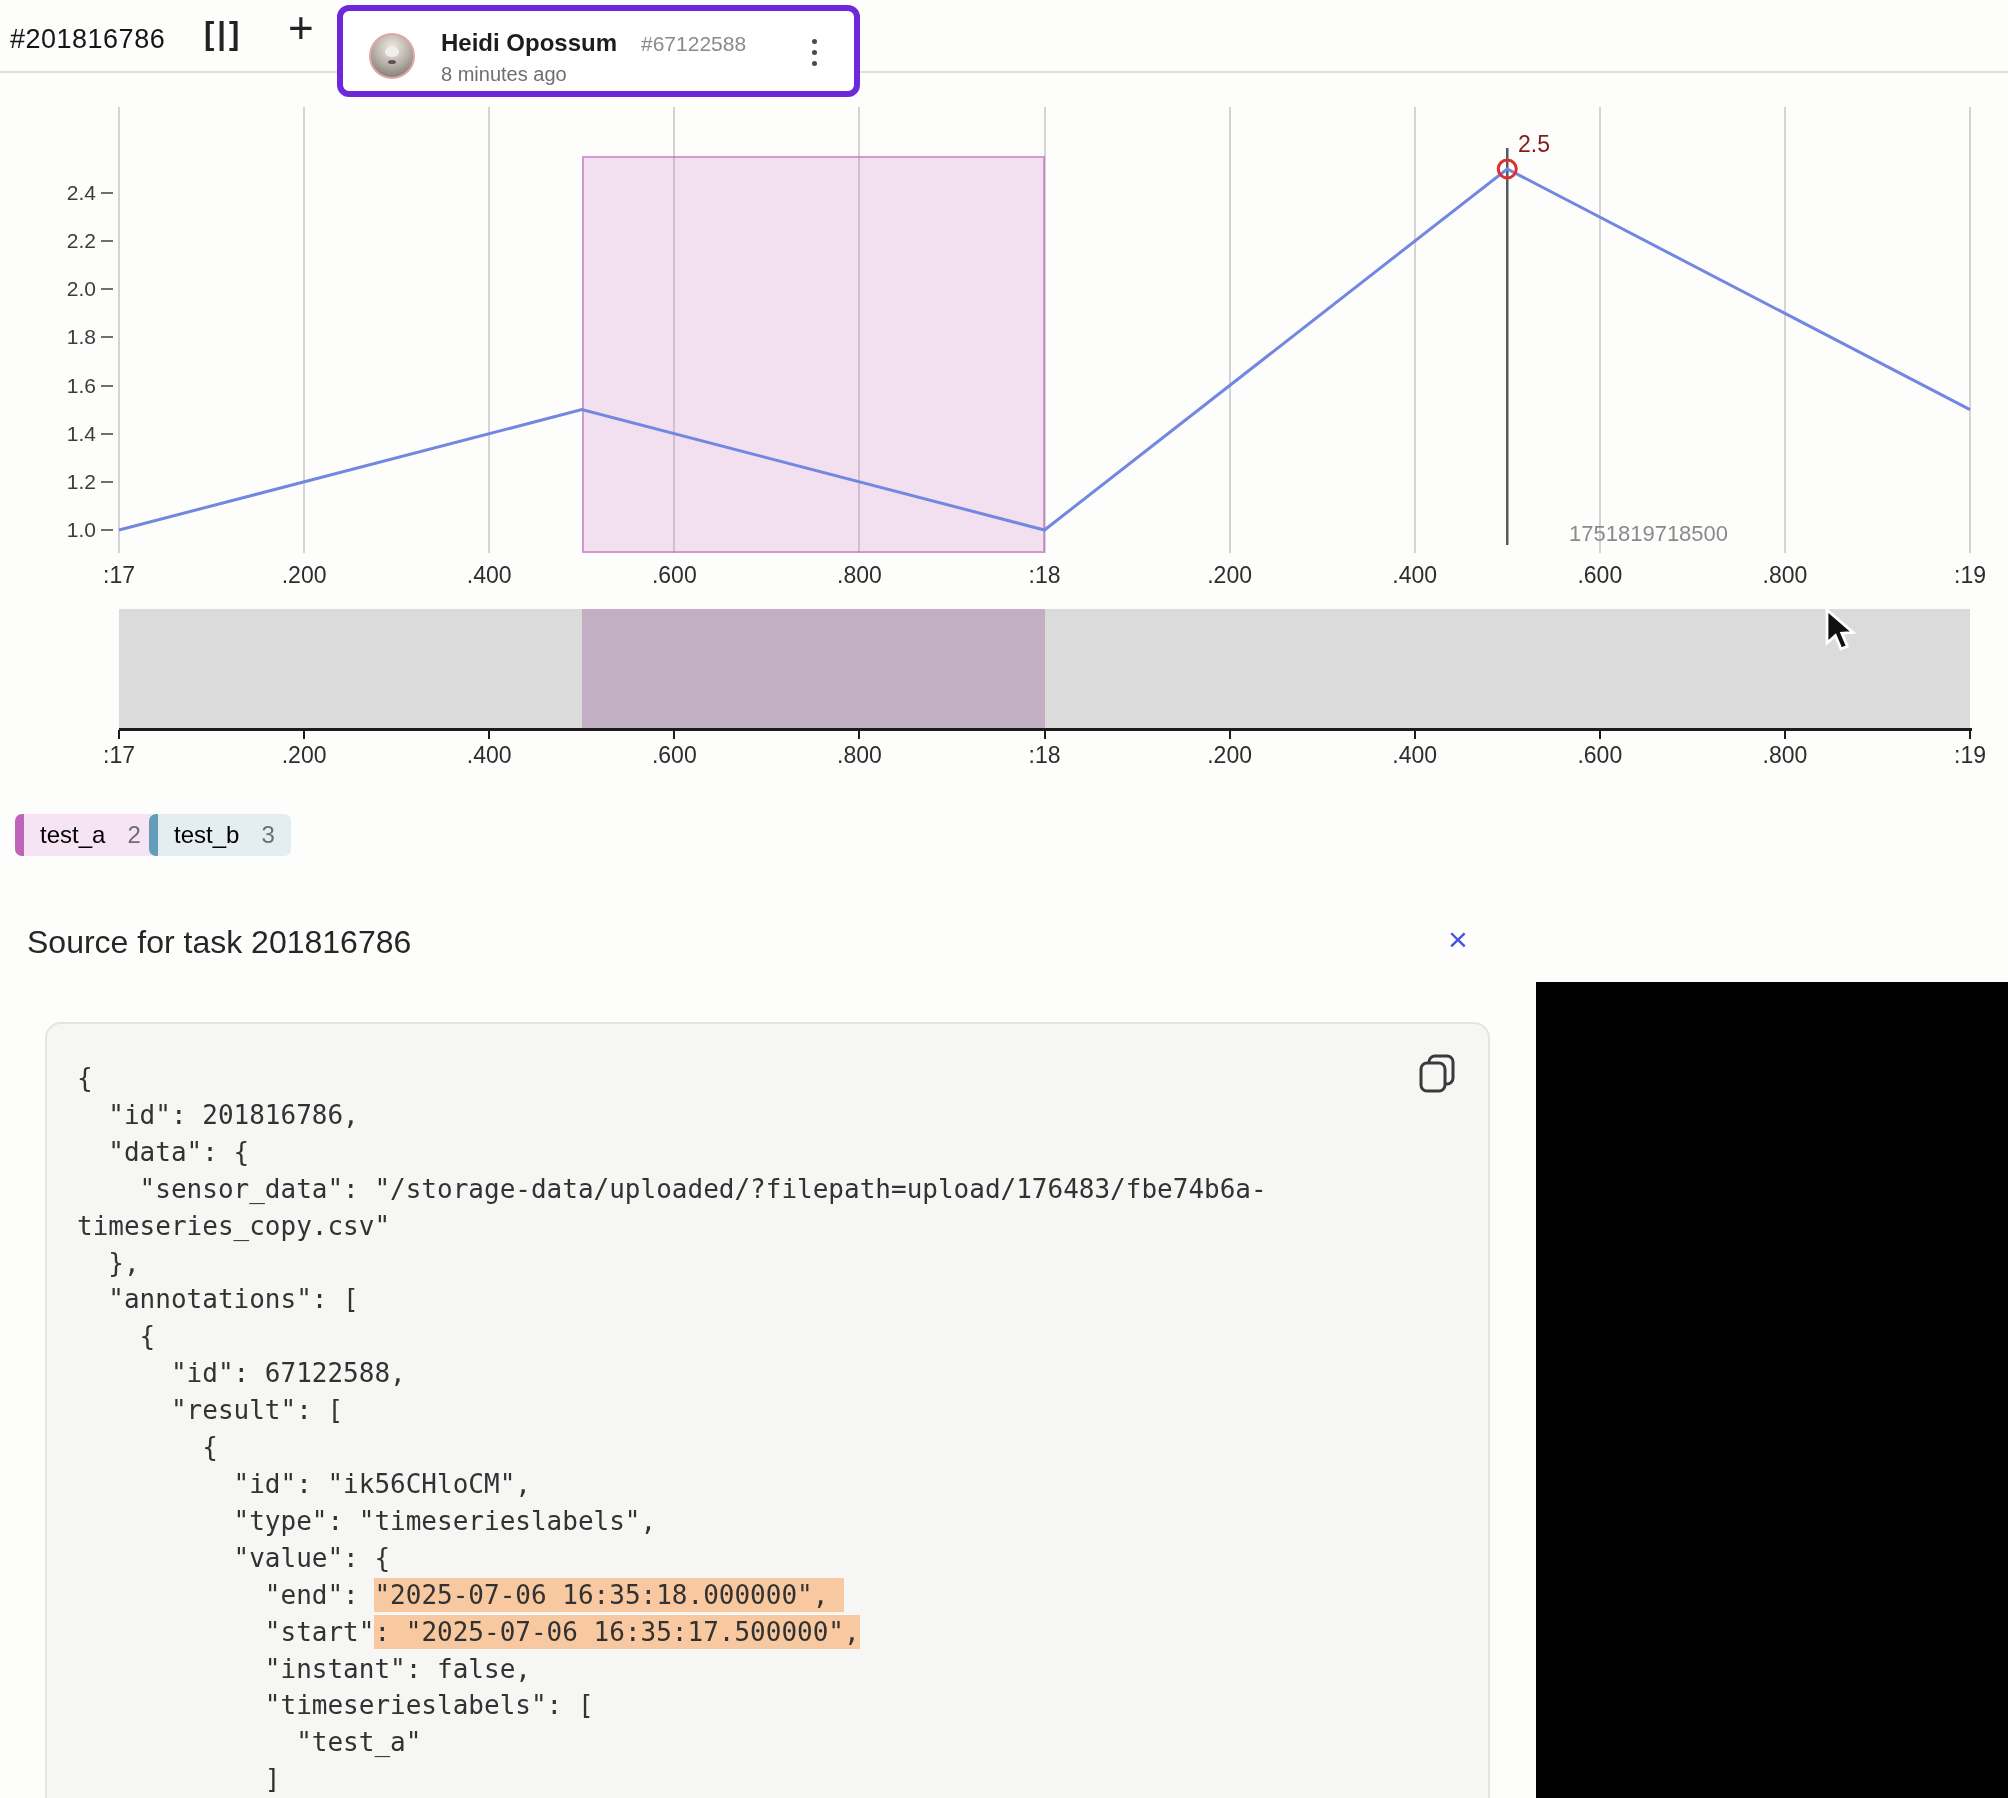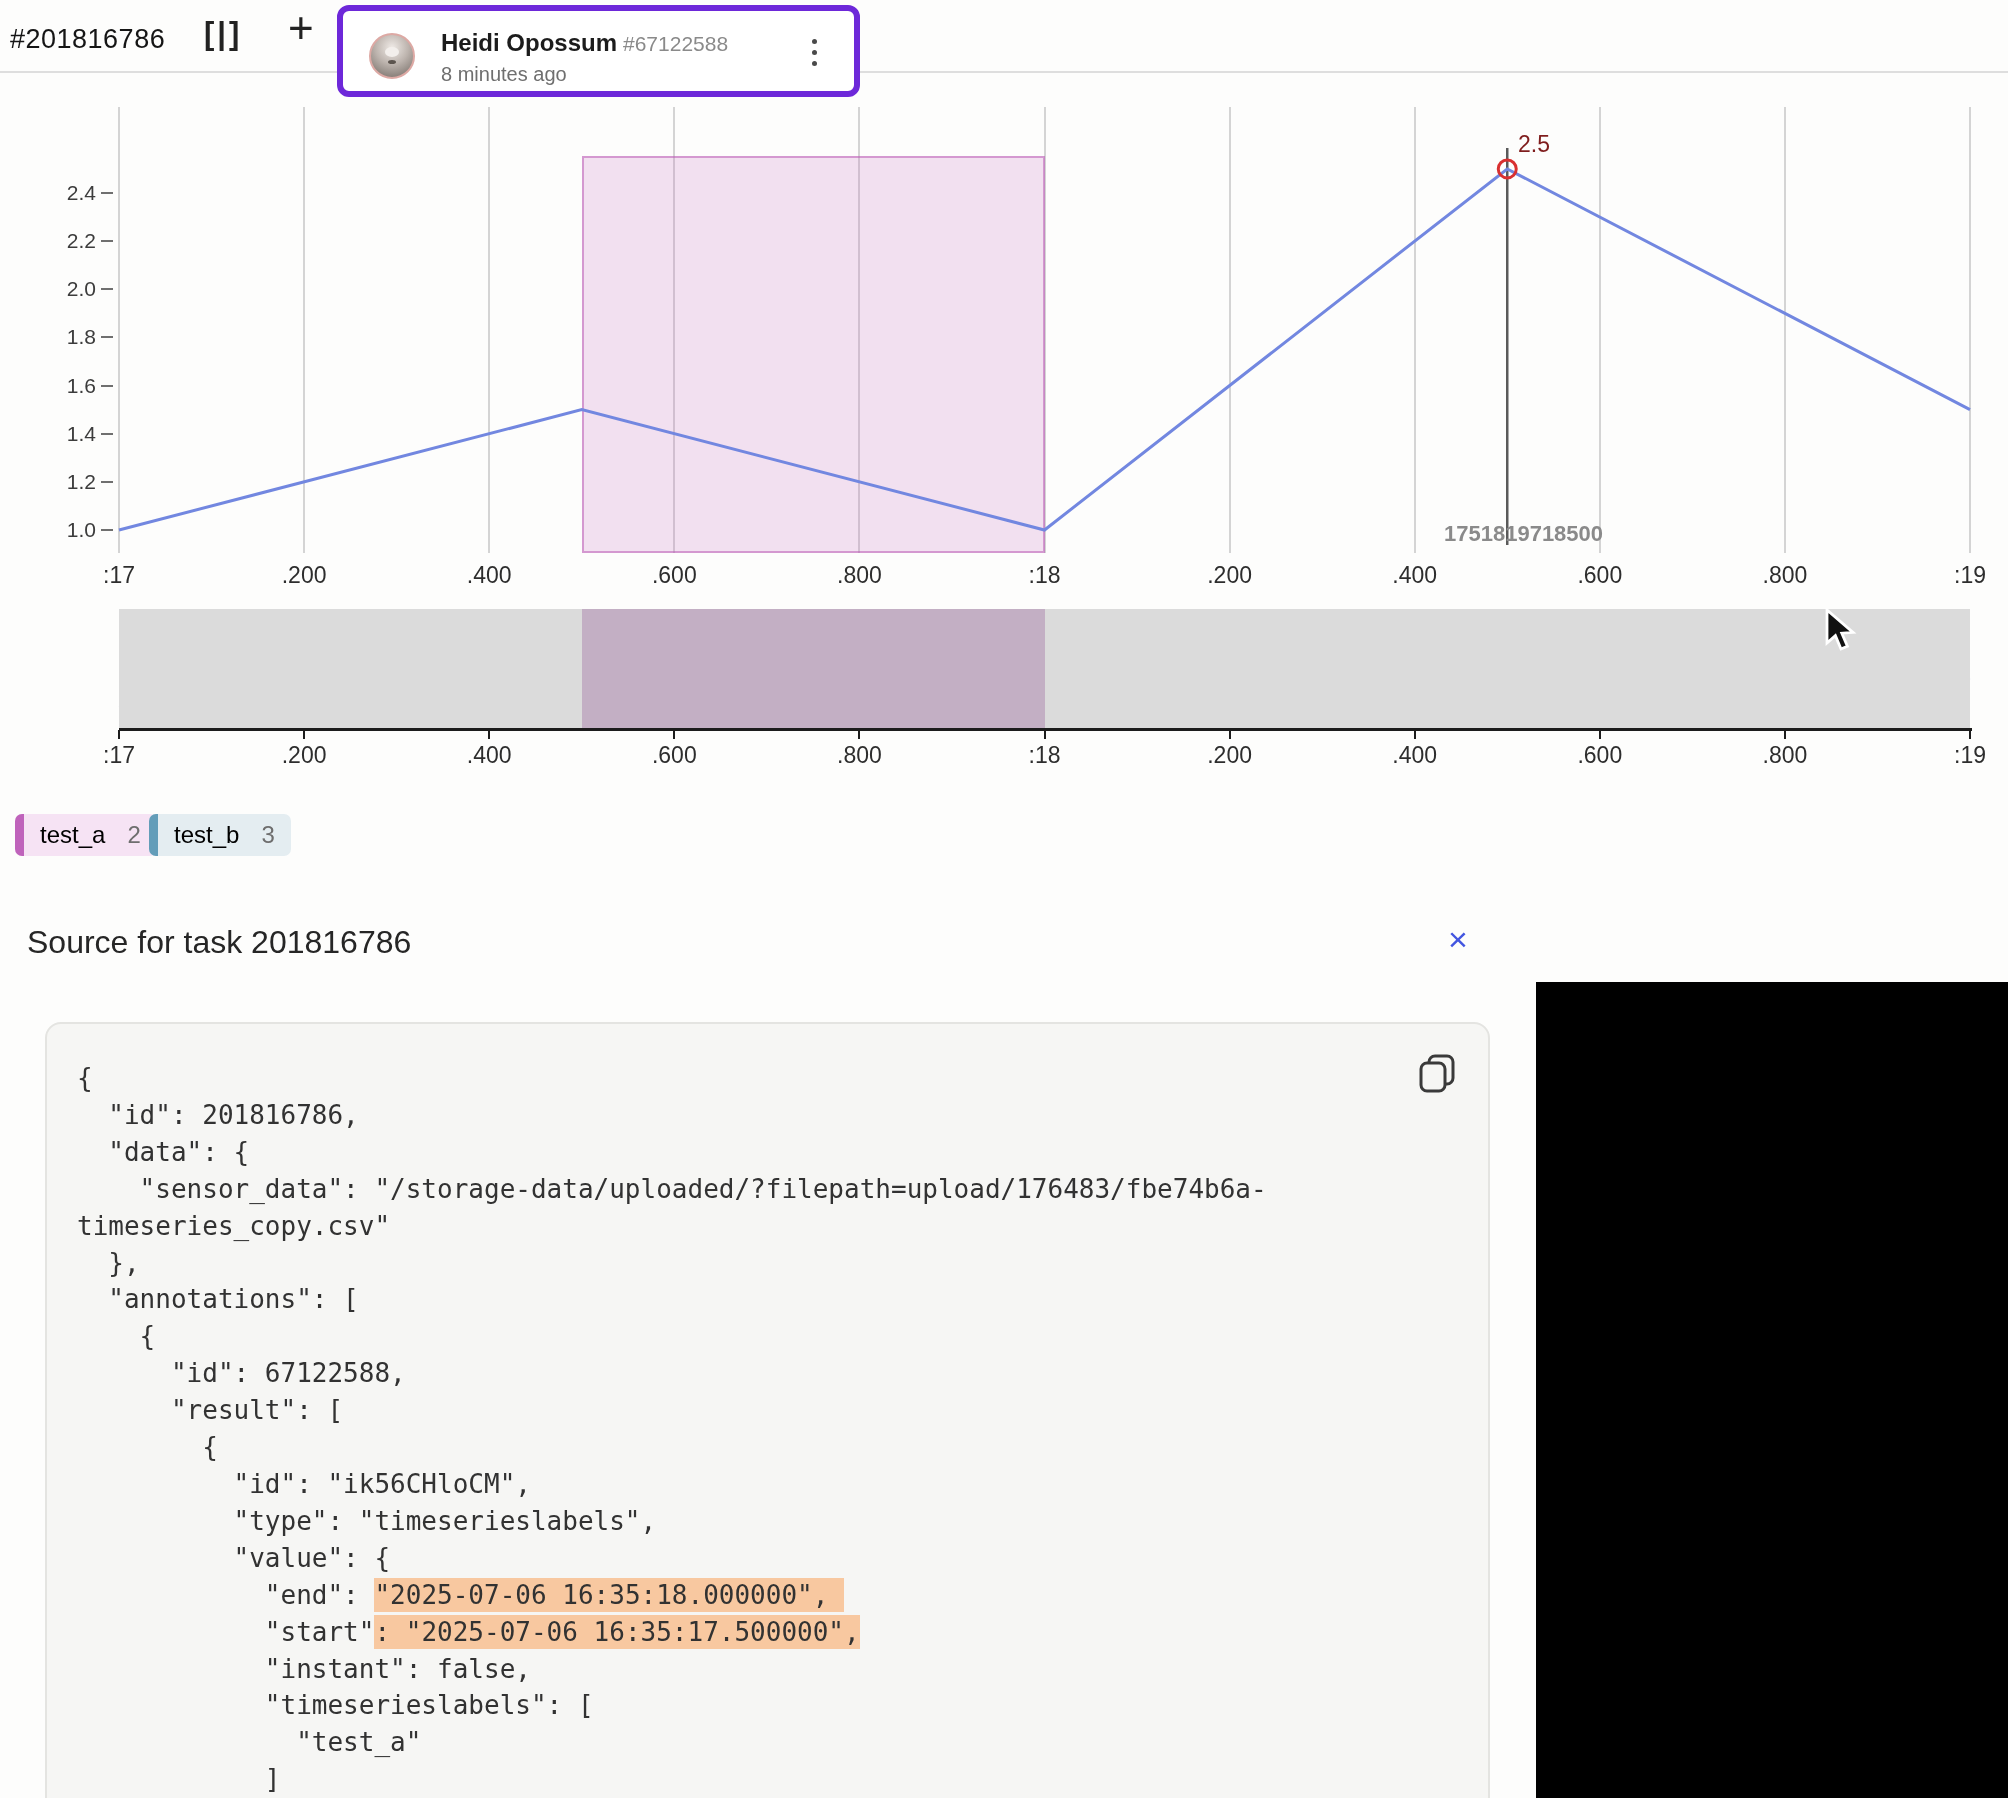--- a/index.html
+++ b/index.html
@@ -14,21 +14,21 @@
   .columns-icon{position:absolute;left:204px;top:16px;font-size:31px;font-weight:700;color:#222;letter-spacing:3px;}
   .plus-btn{position:absolute;left:288px;top:6px;font-size:44px;font-weight:300;color:#222;line-height:1;cursor:default;}
   .ann-tab{position:absolute;left:337px;top:5px;width:523px;height:92px;background:#fff;
     border:6px solid #6d28d9;border-radius:12px;box-sizing:border-box;}
   .avatar{position:absolute;left:26px;top:22px;width:46px;height:46px;border-radius:50%;
     border:2px solid #dda9a4;box-sizing:border-box;
     background:radial-gradient(circle at 50% 30%, #efeae6 0%, #bdb4ae 45%, #6f6761 100%);}
   .avatar:after{content:"";position:absolute;left:14px;top:12px;width:14px;height:10px;border-radius:50%;
     background:#f3efec;box-shadow:0 10px 0 -3px #5c544e;}
   .tab-name{position:absolute;left:98px;top:18px;font-size:24px;font-weight:700;color:#1c1c1c;}
-  .tab-ann-id{position:absolute;left:280px;top:21px;font-size:21px;color:#8a8a8a;}
+  .tab-ann-id{position:absolute;left:298px;top:21px;font-size:21px;color:#8a8a8a;}
   .tab-time{position:absolute;left:98px;top:52px;font-size:20px;color:#6f6f6f;}
   .kebab-icon{position:absolute;right:36px;top:28px;width:6px;}
   .kebab-icon i{display:block;width:5px;height:5px;border-radius:50%;background:#4a4a4a;margin:0 0 6px 0;}
   
   .gridline{position:absolute;width:2px;background:#d4d4d4;}
   .ylab{position:absolute;font-size:21px;color:#3c3c3c;transform:translateY(-50%);text-align:right;width:60px;}
   .ydash{position:absolute;width:12px;height:2px;background:#6f6f6f;transform:translateY(-50%);}
   .xlab{position:absolute;font-size:23px;color:#2d2d2d;transform:translateX(-50%);}
   .region-main{position:absolute;background:rgba(199,112,194,0.20);border:2px solid rgba(187,92,182,0.55);box-sizing:border-box;}
   .chart-svg{position:absolute;left:0;top:0;pointer-events:none;}
@@ -142,21 +142,21 @@
     </div>
 
   <div class="region-main" id="region-main" style="left: 581.75px; top: 156px; width: 462.75px; height: 397px;"></div>
   <svg class="chart-svg" id="main-svg" width="2008" height="873">
       <line x1="1507.25" y1="148" x2="1507.25" y2="545" stroke="#5a5a5a" stroke-width="2.5"></line>
       <polyline points="119,530 581.75,409.65 1044.5,530 1507.25,168.95000000000005 1970,409.65" fill="none" stroke="#7287e0" stroke-width="3"></polyline>
       <polyline points="119,707 581.75,680 1044.5,707 1507.25,626 1970,680" fill="none" stroke="#7287e0" stroke-width="2.5"></polyline>
       <circle cx="1507.25" cy="168.95000000000005" r="9" fill="none" stroke="#d93030" stroke-width="3"></circle>
     </svg>
   <div class="point-label" id="point-label" style="left:1518px;top:131px;">2.5</div>
-  <div class="ts-label" id="ts-label" style="left:1444px;top:521px;font-weight:bold;">1751819718500</div>
+  <div class="ts-label" id="ts-label" style="left:1569px;top:521px;">1751819718500</div>
 
   <div class="mini-strip" id="mini-strip" style="left:119px;top:609px;width:1851px;height:119px;"></div>
   <div class="mini-region" id="mini-region" style="left: 581.75px; top: 609px; width: 462.75px; height: 119px;"></div>
   <div class="mini-axis" style="left:119px;top:728px;width:1853px;"></div>
 
   <div class="chip" style="left:15px;top:814px;background:#f6e3f4;">
     <div class="bar" style="background:#bf63bb;"></div>
     <span class="lbl">test_a</span>
     <span class="cnt">2</span>
   </div>

